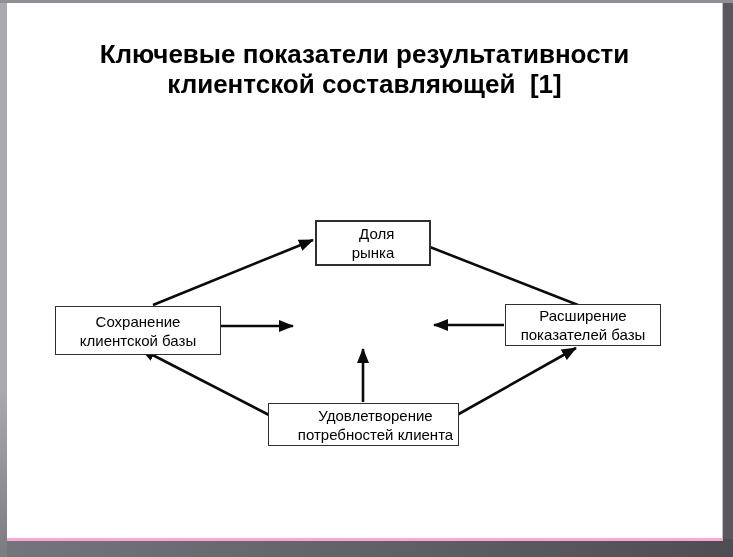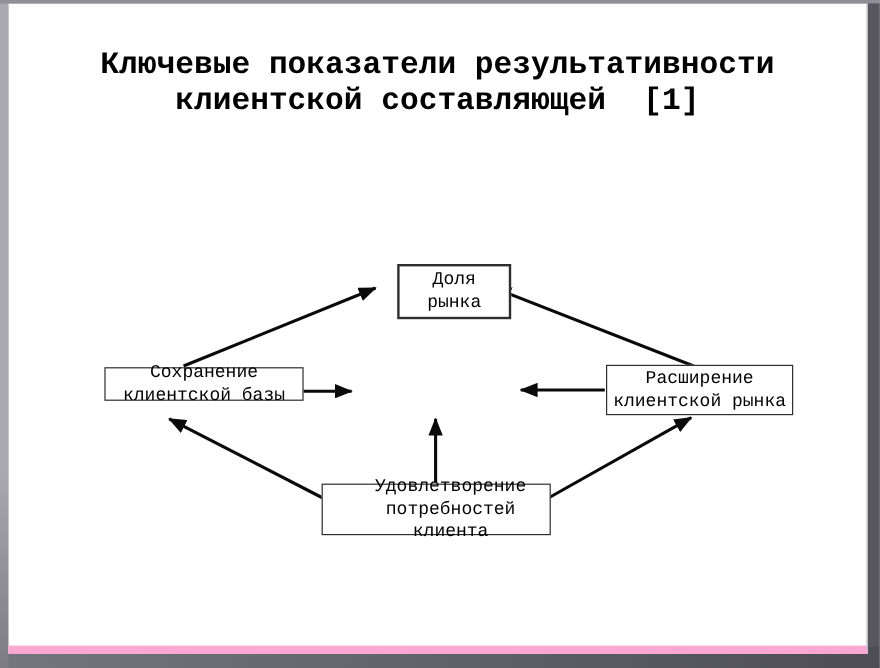--- a/index.html
+++ b/index.html
@@ -12,36 +12,36 @@
   
   .band-bottom{position:absolute;left:0;bottom:0;width:733px;height:18px;
     background:linear-gradient(to right,var(--band_left,#75757d),var(--band_right,#4d4d53));}
   .strip-left{position:absolute;left:0;top:0;width:7px;height:557px;
     background:linear-gradient(to bottom,var(--edge_left,#a9a9af) 70%,#7b7b81);}
   .strip-top{position:absolute;left:0;top:0;width:733px;height:3px;background:var(--edge_top,#8f8f97);}
   .strip-right{position:absolute;right:0;top:3px;width:10px;height:536px;background:var(--edge_right,#57575d);}
   
   .slide{position:absolute;left:7px;top:3px;width:715px;height:535px;
     background:var(--slide_bg,#fff);
-    border-right:1px solid #bfbfc5;border-bottom:7px solid #f9a8d4;font-family:Liberation Mono, monospace;}
+    border-right:1px solid #bfbfc5;border-bottom:3px solid #f9a8d4;}
   .title{position:absolute;top:36px;left:0;right:0;margin:0;
     font-size:26px;line-height:30px;font-weight:bold;text-align:center;
     white-space:pre-wrap;}
   .intro{position:absolute;top:141px;left:26px;width:672px;margin:0;
     font-size:17px;line-height:21px;font-weight:bold;font-style:italic;
     white-space:pre-wrap;}
   
   .arrows{position:absolute;left:0;top:0;width:715px;height:536px;pointer-events:none;}
   .edge{stroke:var(--arrow,#0a0a0a);stroke-width:2.6;}
   .node{position:absolute;box-sizing:border-box;background:var(--slide_bg,#fff);
     border:1px solid var(--box_border,#2e2e2e);
     display:flex;align-items:center;justify-content:center;text-align:center;
     font-size:15px;line-height:19px;white-space:pre-wrap;}
-  .n-market{left:324px;top:217px;width:95px;height:46px;border-width:2px;}
-  .n-retention{left:48px;top:303px;width:166px;height:28px;margin-left:32px;}
+  .n-market{left:308px;top:217px;width:116px;height:46px;border-width:2px;text-align:right;}
+  .n-retention{left:48px;top:303px;width:166px;height:49px;}
   .n-profit{left:288px;top:300px;width:137px;height:44px;}
   .n-expansion{left:498px;top:301px;width:156px;height:42px;}
   .n-satisfaction{left:261px;top:400px;width:191px;height:43px;padding-left:24px;}
 </style>
 </head>
 <body>
 
 <div class="band-bottom"></div>
 <div class="strip-left"></div>
 <div class="strip-top"></div>
@@ -71,20 +71,20 @@
   <div class="node n-market">
     <span>Доля
 рынка</span>
   </div>
   <div class="node n-retention">
     <span>Сохранение
 клиентской базы</span>
   </div>
   <div class="node n-expansion">
     <span>Расширение
-клиентской рынка</span>
+показателей базы</span>
   </div>
   <div class="node n-satisfaction">
     <span>Удовлетворение
 потребностей клиента</span>
   </div>
 
 </div>
 
 </body></html>

